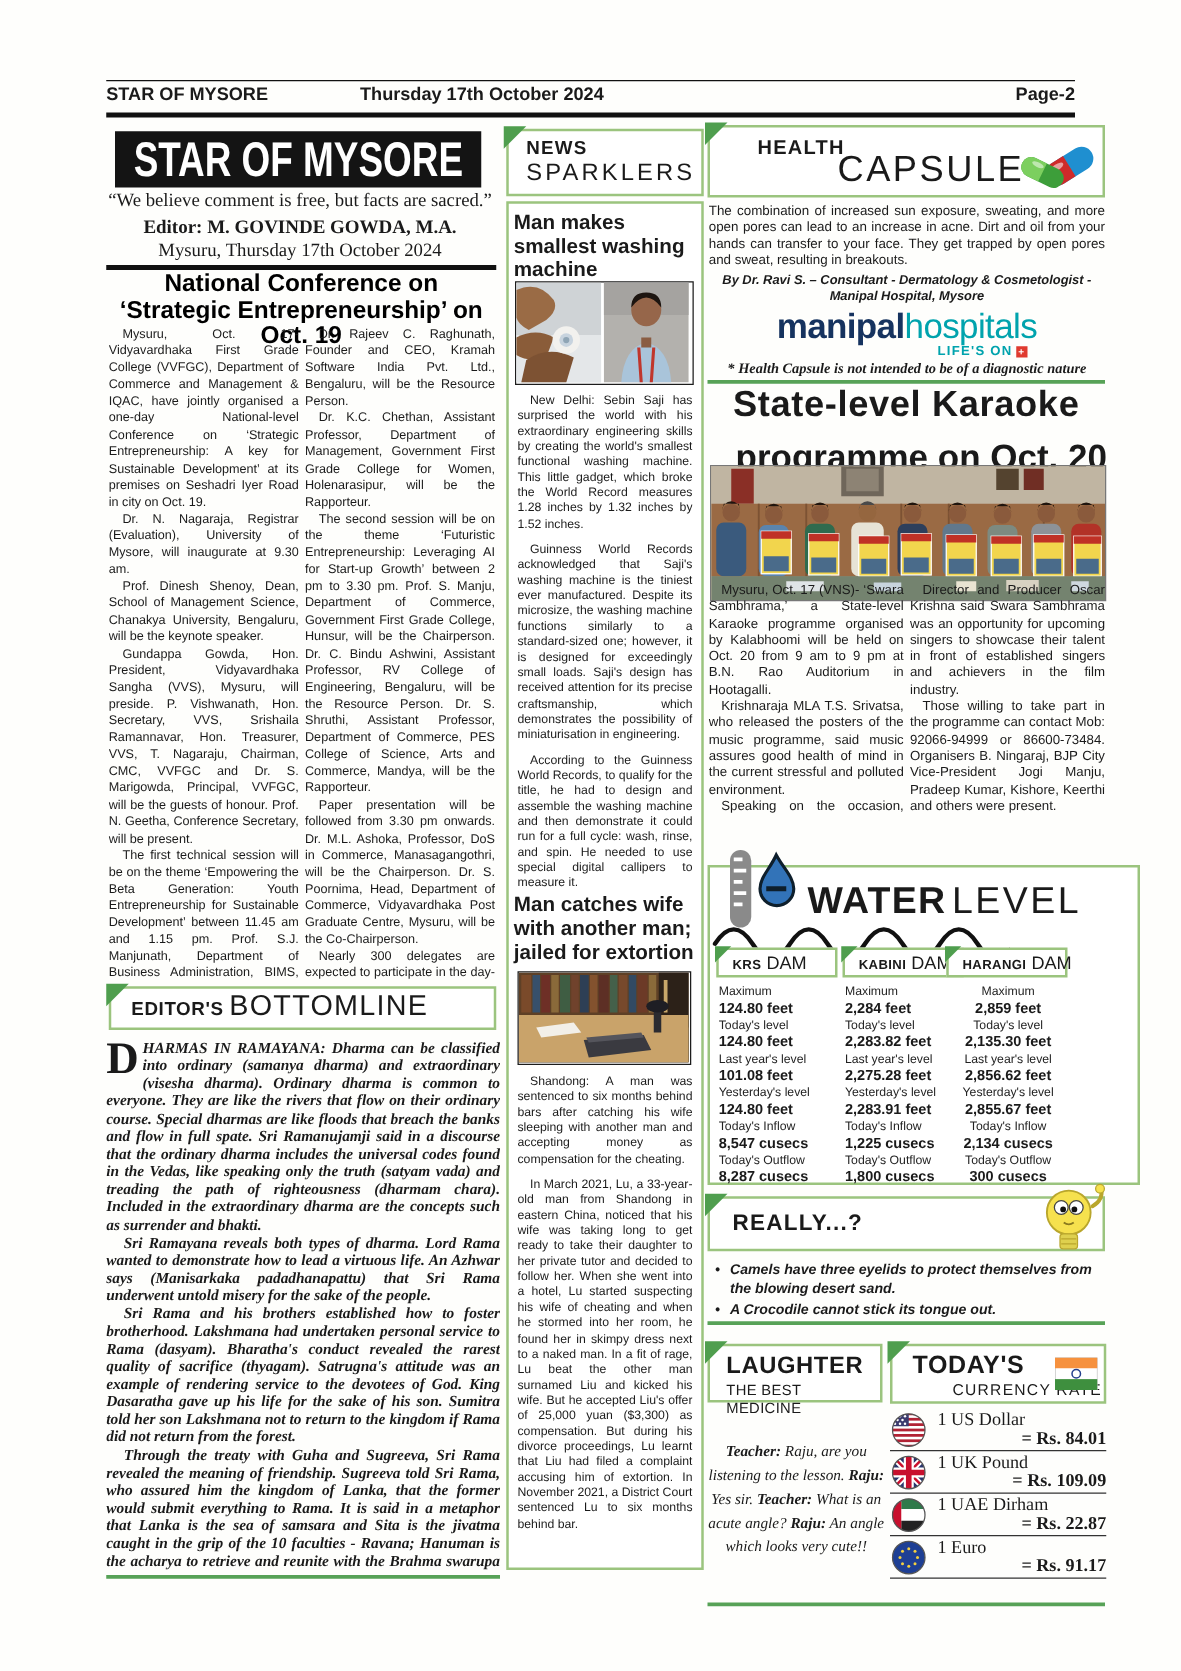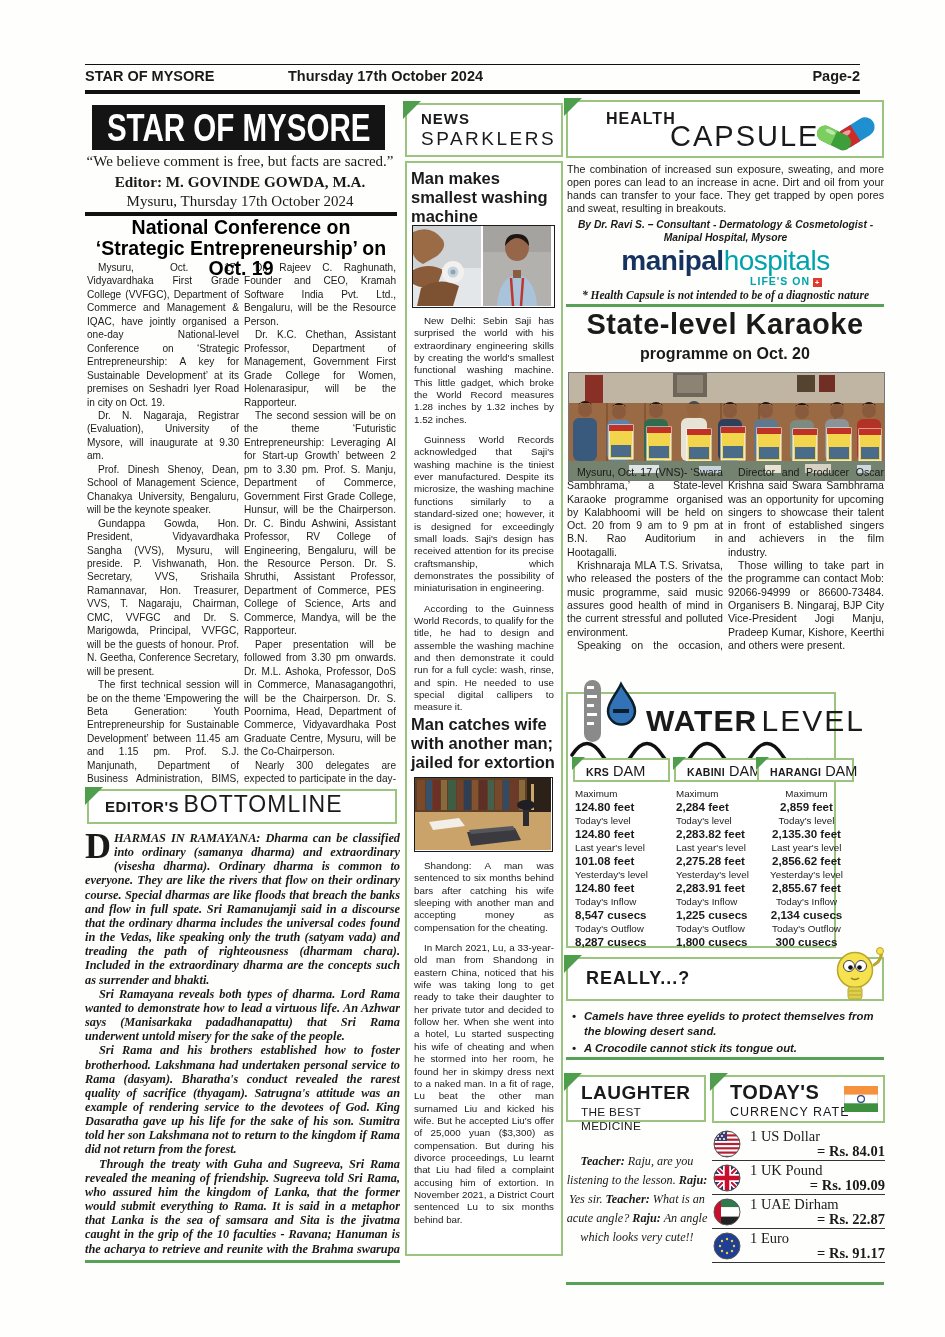--- a/index.html
+++ b/index.html
@@ -72,29 +72,29 @@
   #manipal-logo{left:567px;top:245px;width:317px;text-align:center;}
   #manipal-p1{font-size:28px;font-weight:700;color:#16335f;letter-spacing:-.5px;}
   #manipal-p2{font-size:28px;font-weight:400;color:#00a3ad;letter-spacing:-.5px;}
   #manipal-tag{display:block;text-align:right;padding-right:62px;font-size:10.5px;font-weight:700;color:#00a3ad;letter-spacing:1px;margin-top:-2px;}
   #manipal-sq{display:inline-block;width:9px;height:9px;background:#e03a2f;color:#fff;font-size:8px;line-height:9px;text-align:center;vertical-align:middle;margin-left:3px;font-weight:800;}
   #health-disc{left:567px;top:289px;width:317px;text-align:center;font-family:"Liberation Serif",serif;font-weight:700;font-style:italic;font-size:11.5px;}
   #health-rule{left:566px;top:304px;width:318px;height:3px;}
 
   
   #kar-h1{left:566px;top:309px;width:318px;margin:0;text-align:center;font-size:29px;font-weight:800;line-height:31px;letter-spacing:.5px;}
-  #kar-h2{left:566px;top:340px;width:318px;margin:0;text-align:center;font-size:16px;font-weight:800;line-height:27px;}
+  #kar-h2{left:566px;top:340px;width:318px;margin:12px;text-align:center;font-size:28px;font-weight:800;line-height:27px;}
   #kar-photo{left:568px;top:372px;width:315px;height:107px;border:1px solid #777;box-sizing:content-box;}
   .kar-col{position:absolute;top:466px;width:156px;height:186px;overflow:hidden;font-size:10.6px;line-height:13.3px;text-align:justify;}
   #kar-col1{left:567px;}
   #kar-col2{left:728px;}
   .k-p{margin:0;text-indent:10px;}
 
   
-  #water-box{left:566px;top:692px;width:270px;height:256px;}
+  #water-box{left:566px;top:692px;width:346px;height:256px;}
   #wl-icon{position:absolute;left:6px;top:-16px;}
   #wl-title{position:absolute;left:78px;top:10px;white-space:nowrap;}
   #wl-bold{font-size:30px;font-weight:800;letter-spacing:1px;}
   #wl-light{font-size:30px;font-weight:400;letter-spacing:2px;}
   #wl-wave{position:absolute;left:0px;top:46px;}
   .dam{position:absolute;top:64px;width:97px;}
   #dam0{left:5px;}#dam1{left:106px;}#dam2{left:189px;text-align:center;}
   .dam-hdr{position:relative;border:2px solid #9bc47e;background:#fff;height:24px;line-height:21px;padding-left:11px;white-space:nowrap;box-sizing:border-box;}
   .dam-bold{font-size:10.5px;font-weight:800;letter-spacing:.3px;}
   .dam-light{font-size:14.5px;font-weight:400;margin-top:12px;}
@@ -117,21 +117,21 @@
   #laugh-hdr .inner{position:absolute;left:13px;top:5px;}
   #laugh-title{display:block;font-size:19px;font-weight:800;letter-spacing:.5px;}
   #laugh-sub{display:block;font-size:11.8px;letter-spacing:.3px;margin-top:1px;}
   #laugh-text{left:566px;top:1152px;width:142px;text-align:center;font-family:"Liberation Serif",serif;font-style:italic;font-size:12.2px;line-height:19px;}
   .jk-sp{font-weight:700;}
 
   
   #cur-hdr{left:712px;top:1075px;width:173px;height:48px;}
   #cur-hdr .inner{position:absolute;left:16px;top:4px;}
   #cur-title{display:block;font-size:20px;font-weight:800;letter-spacing:.5px;}
-  #cur-sub{display:block;font-size:12.5px;letter-spacing:1px;margin-top:1px;}
+  #cur-sub{display:block;font-size:12.5px;letter-spacing:1px;margin-top:1px;margin-left:32px;}
   #cur-flag{position:absolute;right:5px;top:9px;}
   #cur-rows{left:712px;top:1127px;width:173px;}
   .cur-row{position:relative;height:34px;border-bottom:1.5px solid #333;padding-left:38px;box-sizing:border-box;font-family:"Liberation Serif",serif;}
   .cur-row .cflag{position:absolute;left:1px;top:3px;}
   .cur-label{display:block;font-size:14.5px;padding-top:1px;}
   .cur-value{display:block;text-align:right;font-size:14.5px;font-weight:700;margin-top:-2px;}
   #bottom-rule{left:566px;top:1282px;width:318px;height:2.5px;}
 </style>
 </head>
 <body>

